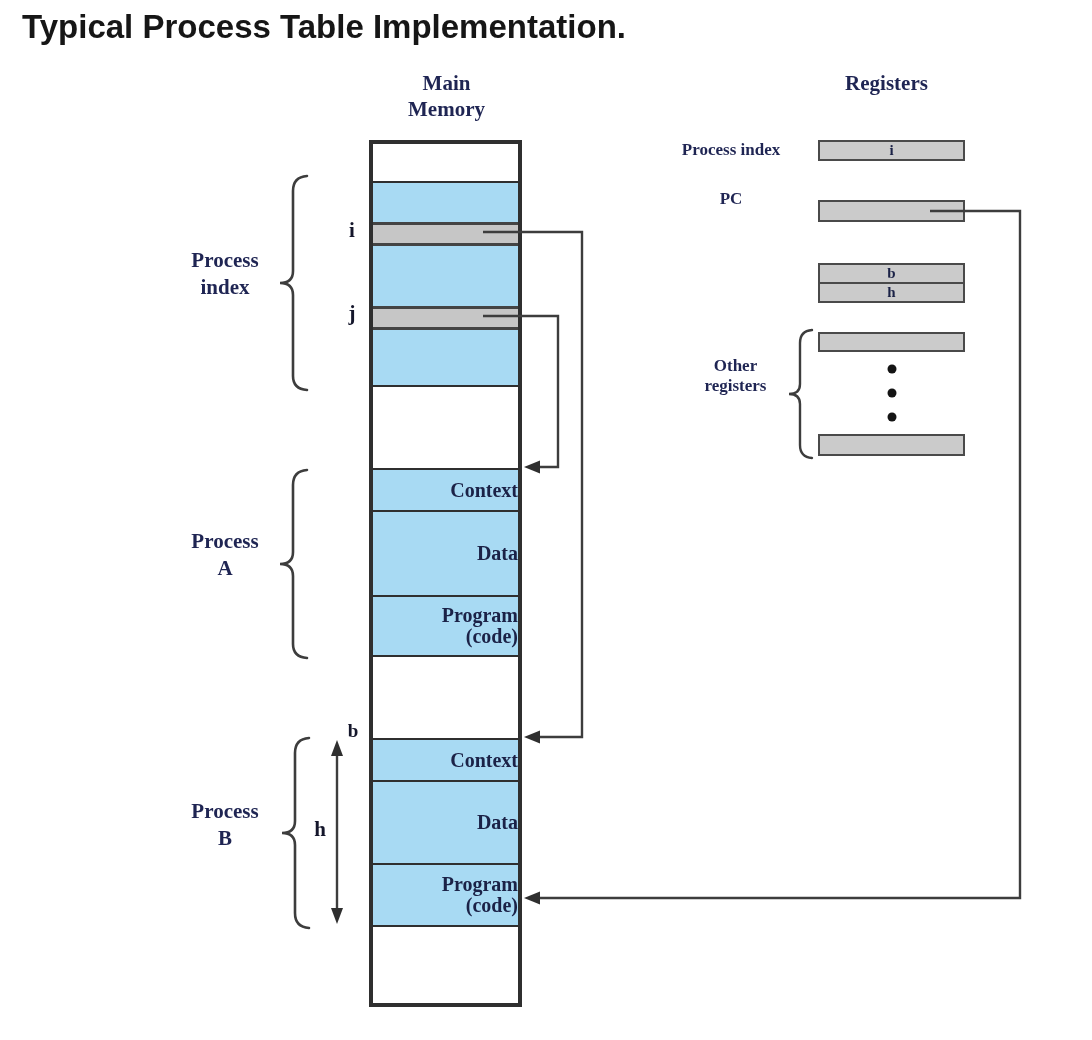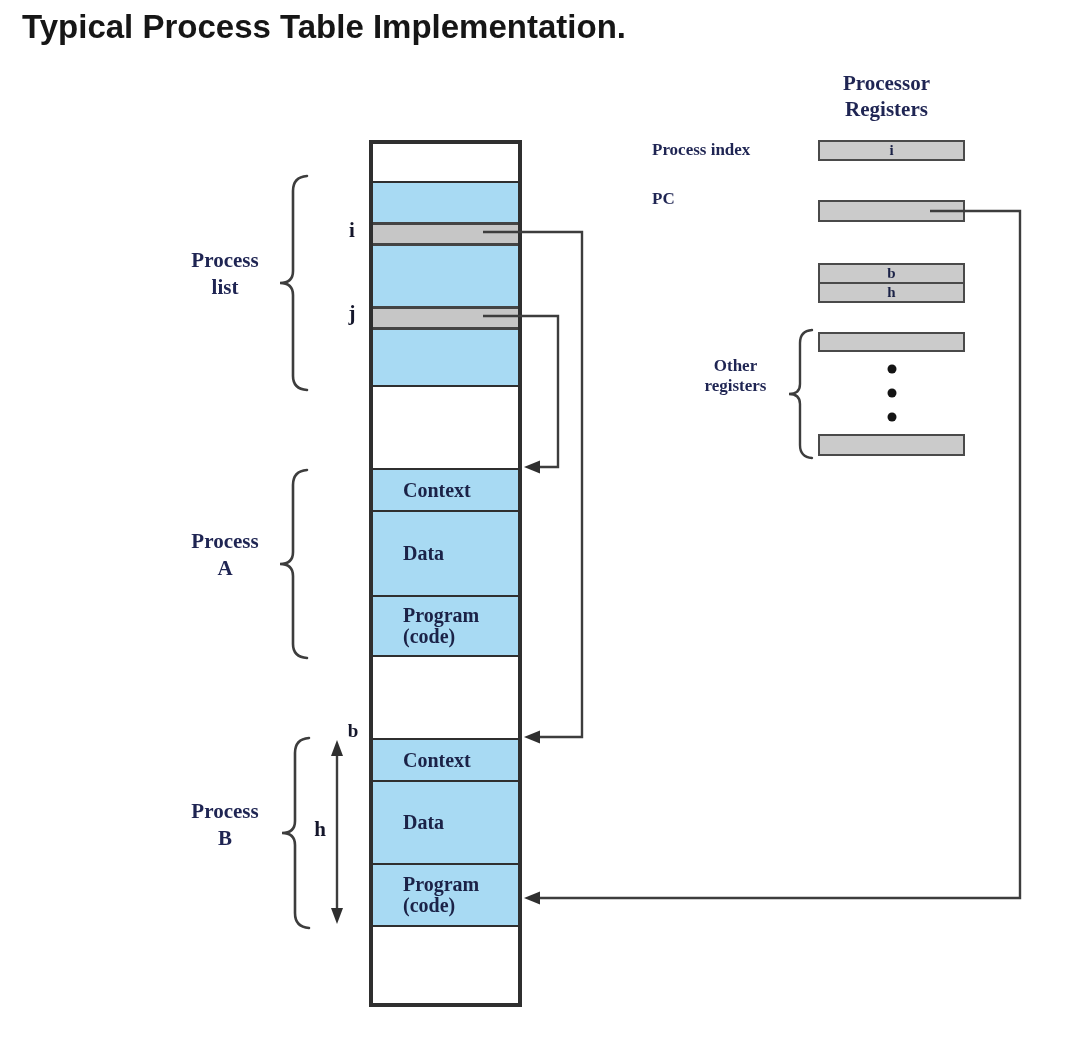--- a/index.html
+++ b/index.html
@@ -6,43 +6,46 @@
   #stage{position:relative;width:1092px;height:1040px;background:#ffffff;overflow:hidden;
          font-family:"Liberation Serif", serif;border-radius:22px;}
   .title{position:absolute;left:22px;top:8px;font-family:"Liberation Sans", sans-serif;
          font-size:33px;font-weight:600;color:#161616;letter-spacing:0px;}
   .hdr{position:absolute;text-align:center;color:#1f2553;font-weight:bold;font-size:21px;line-height:26px;}
   .grp{position:absolute;text-align:center;color:#1f2553;font-weight:bold;font-size:21px;line-height:27px;}
   .mono-letter{position:absolute;color:#14162b;font-weight:bold;font-size:21px;text-align:center;}
   
   #memcol{position:absolute;left:369px;top:140px;width:153px;height:867px;
           border:4px solid #2f2f2f;box-sizing:border-box;background:#fff;}
-  .seg{width:100%;box-sizing:border-box;display:flex;flex-direction:column;align-items:flex-start;justify-content:center;padding-left:30px;}
+  .seg{width:100%;box-sizing:border-box;display:flex;flex-direction:column;align-items:flex-end;justify-content:center;}
   .white{background:#ffffff;}
   .blue{background:#a8daf3;}
   .grayrow{background:#c6c6c6;}
   .bt2{border-top:2px solid #2f2f2f;}
   .bt3{border-top:3px solid #444444;}
   .blk-label{color:#1b2247;font-weight:bold;font-size:20px;line-height:21px;text-align:center;}
   
   .regbox{position:absolute;background:#cbcbcb;border:2px solid #4a4a4a;box-sizing:border-box;
           display:flex;align-items:center;justify-content:center;color:#1b2247;
           font-weight:bold;font-size:15px;line-height:15px;}
-  .reglabel{position:absolute;color:#1f2553;font-weight:bold;font-size:17px;text-align:left;}
+  .reglabel{position:absolute;color:#1f2553;font-weight:bold;font-size:17px;text-align:center;}
   svg.overlay{position:absolute;left:0;top:0;z-index:6;pointer-events:none;}
 </style>
 </head>
 <body>
 
 <div id="stage">
 
   <div class="title">Typical Process Table Implementation.</div>
 
+  <div class="hdr" style="left:373px;top:70px;width:147px;">
+    <div>Main</div>
+    <div>Memory</div>
+  </div>
   <div class="hdr" style="left:789px;top:70px;width:195px;">
-    <div>Processor</div>
     <div>Registers</div>
   </div>
 
   <div id="memcol">
     <div class="seg white" style="height:37px;"></div>
     <div class="seg blue bt2" style="height:41px;"></div>
     <div class="seg grayrow bt3" style="height:21px;"></div>
     <div class="seg blue bt3" style="height:63px;"></div>
     <div class="seg grayrow bt3" style="height:21px;"></div>
     <div class="seg blue bt3" style="height:58px;"></div>
@@ -72,21 +75,21 @@
   </div>
 
   <div class="mono-letter" style="left:340px;top:218px;width:24px;">i</div>
   <div class="mono-letter" style="left:340px;top:301px;width:24px;">j</div>
 
   <div class="mono-letter" style="left:342px;top:720px;width:22px;font-size:19px;">b</div>
   <div class="mono-letter" style="left:308px;top:817px;width:24px;">h</div>
 
   <div class="grp" style="left:160px;top:247px;width:130px;">
     <div>Process</div>
-    <div>list</div>
+    <div>index</div>
   </div>
   <div class="grp" style="left:160px;top:528px;width:130px;">
     <div>Process</div>
     <div>A</div>
   </div>
   <div class="grp" style="left:160px;top:798px;width:130px;">
     <div>Process</div>
     <div>B</div>
   </div>
 

